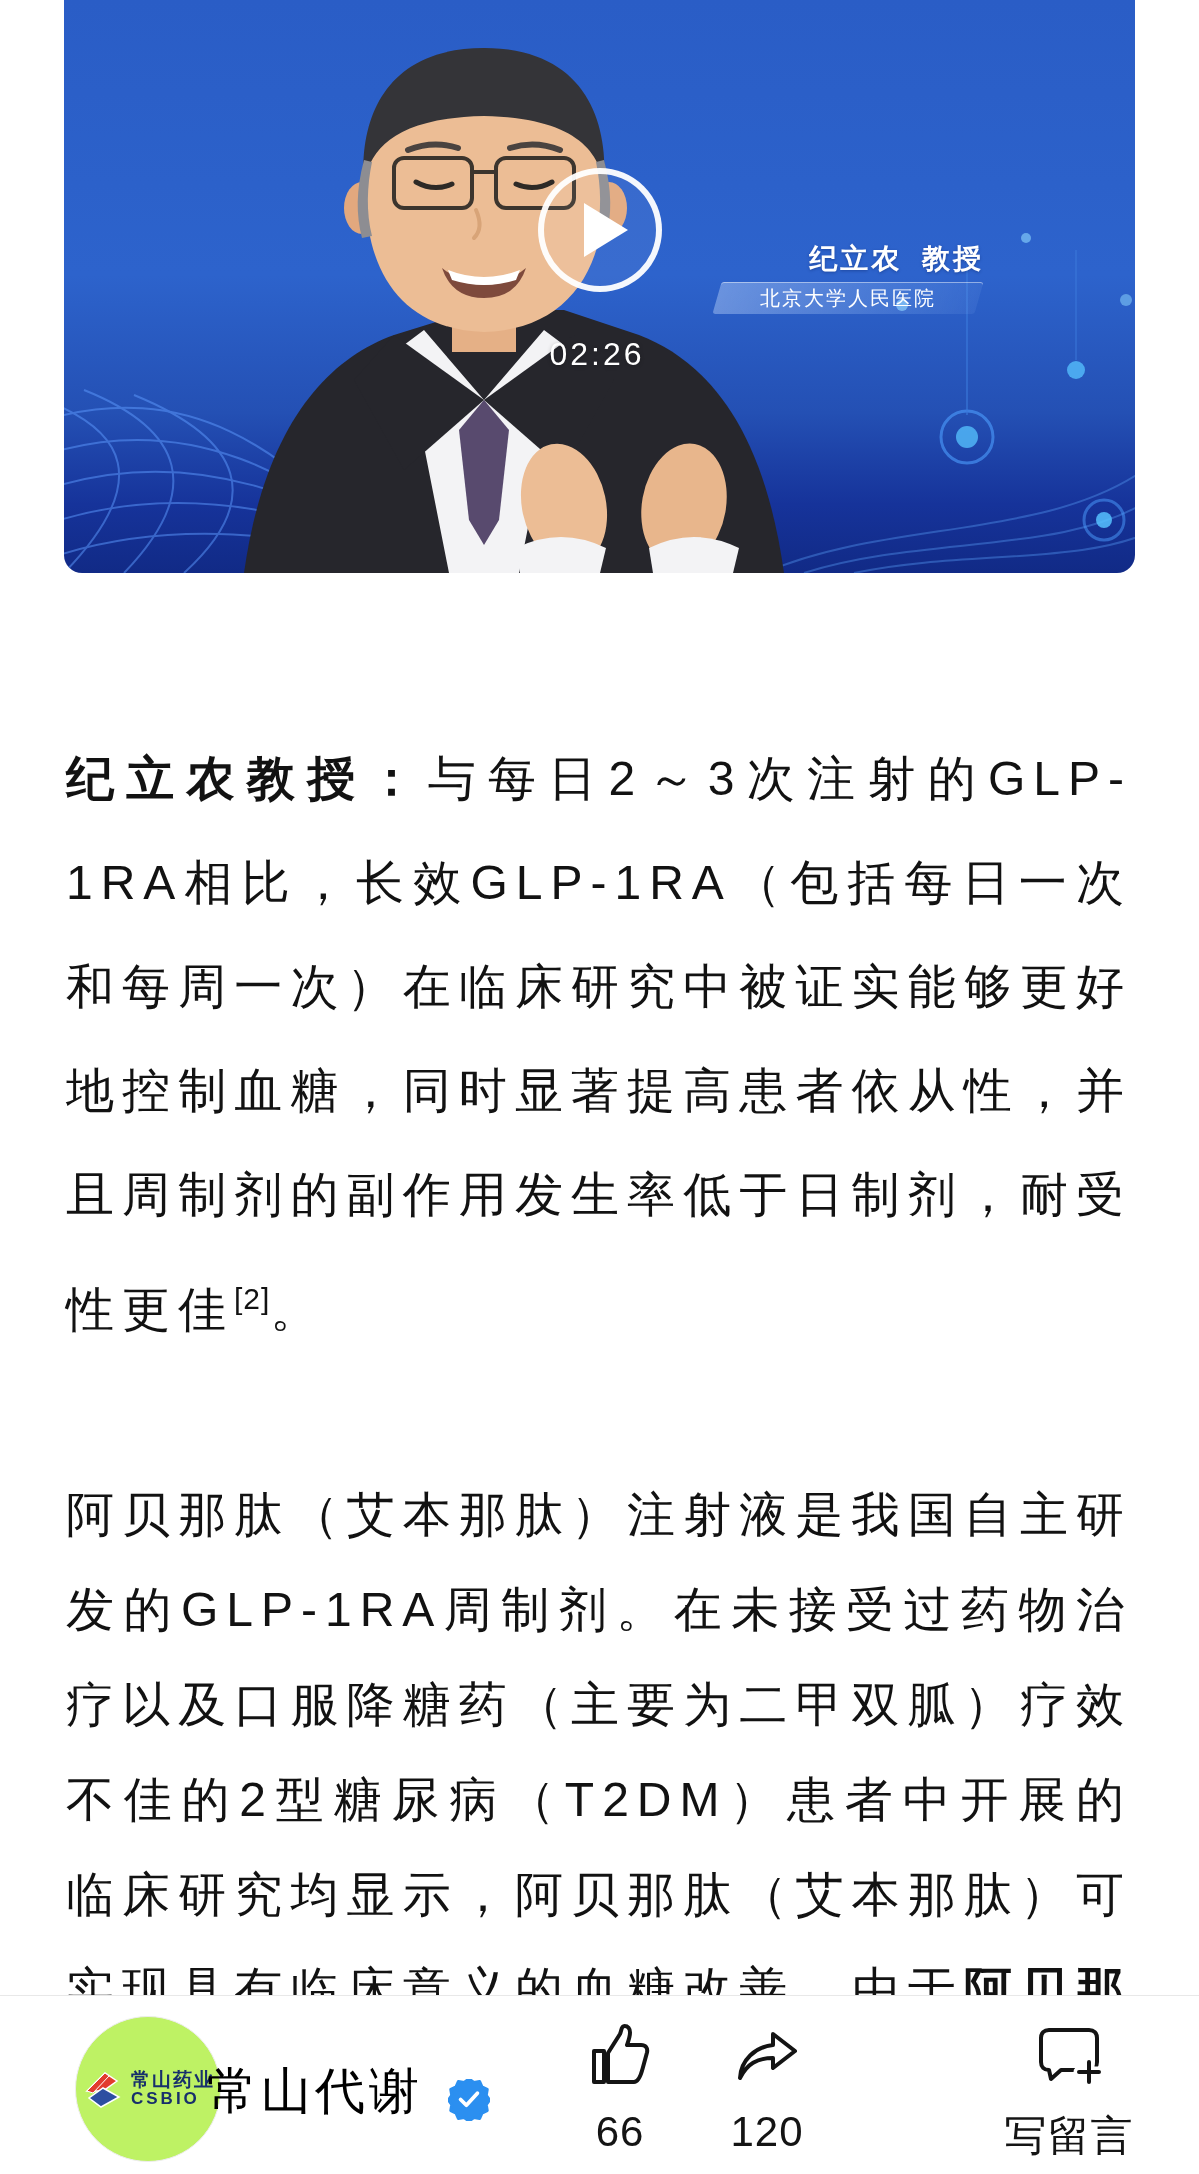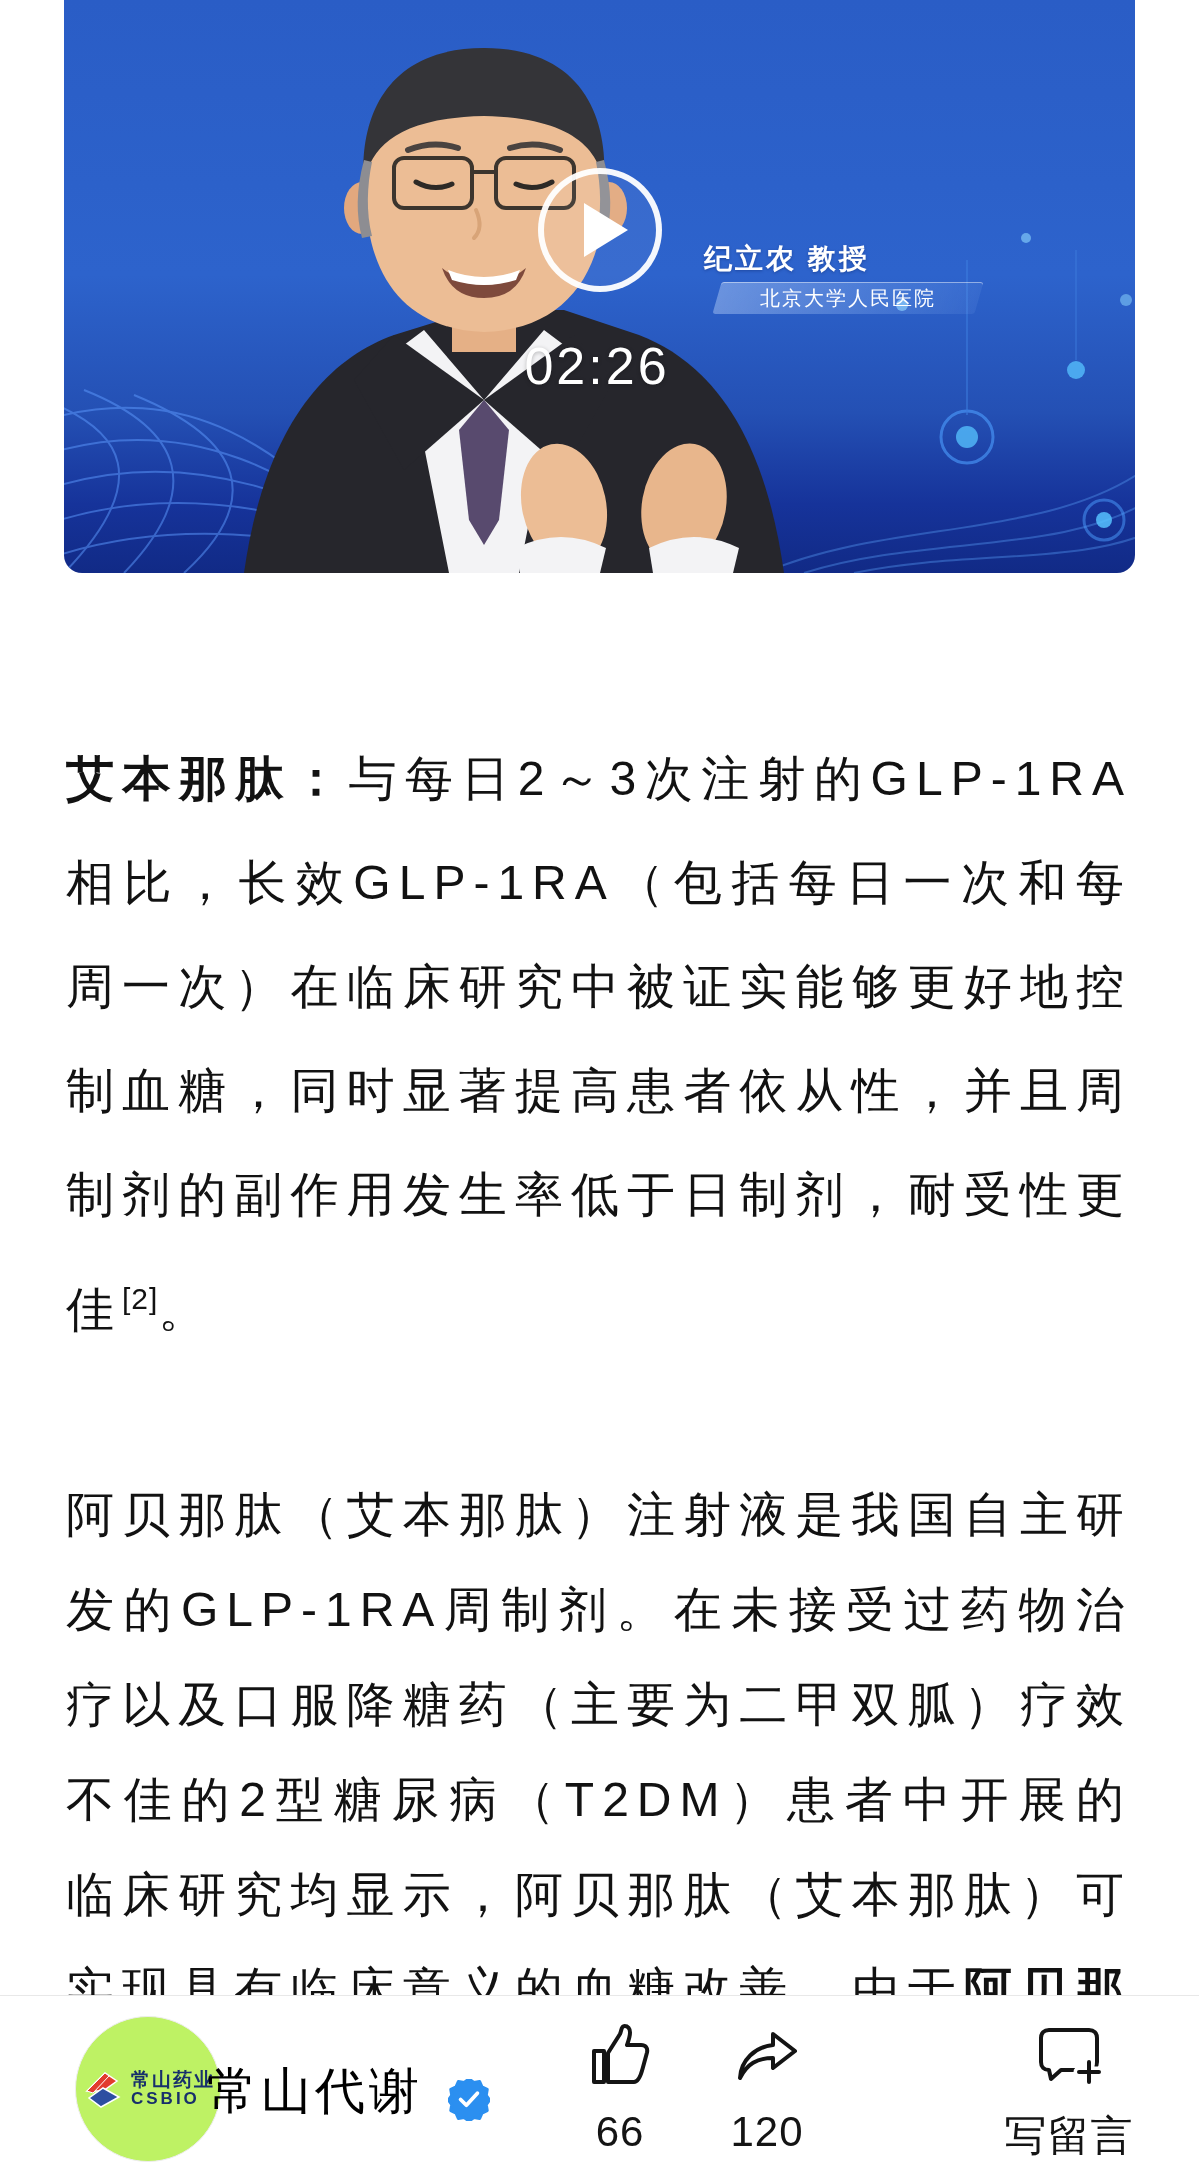--- a/index.html
+++ b/index.html
@@ -14,25 +14,25 @@
   }
   .video svg.decor{position:absolute;left:0;top:0;width:100%;height:100%;}
   .play-btn{
     position:absolute;left:474px;top:168px;width:124px;height:124px;border-radius:50%;
     border:6px solid rgba(255,255,255,.95);background:rgba(255,255,255,.06);
     box-sizing:border-box;display:flex;align-items:center;justify-content:center;cursor:pointer;
   }
   .play-tri{width:0;height:0;border-left:44px solid #fff;border-top:27px solid transparent;border-bottom:27px solid transparent;margin-left:12px;}
   .timestamp{
     position:absolute;left:433px;top:336px;width:200px;text-align:center;
-    color:#fff;font-size:52px;font-weight:400;letter-spacing:3px;text-shadow:0 1px 4px rgba(0,0,0,.25);
+    color:#fff;font-size:32px;font-weight:400;letter-spacing:3px;text-shadow:0 1px 4px rgba(0,0,0,.25);
   }
   .speaker-name{
-    position:absolute;left:640px;top:240px;width:280px;text-align:left;
-    color:#fff;font-size:28px;font-weight:bold;letter-spacing:3px;text-shadow:0 1px 3px rgba(10,30,90,.4);
+    position:absolute;left:640px;top:240px;width:280px;text-align:right;
+    color:#fff;font-size:28px;font-weight:bold;letter-spacing:3px;text-shadow:0 1px 3px rgba(10,30,90,.4);font-family:Liberation Mono, monospace;
   }
   .speaker-affil{
     position:absolute;left:653px;top:282px;width:262px;height:32px;
     transform:skewX(-16deg);border-radius:3px;
     background:linear-gradient(90deg,rgba(200,222,255,.40) 0%,rgba(150,190,250,.22) 70%,rgba(150,190,250,.10) 100%);
     box-shadow:inset 0 1px 0 rgba(255,255,255,.45);
   }
   .speaker-affil span{
     display:block;transform:skewX(16deg);text-align:center;line-height:32px;
     color:#fff;font-size:20px;letter-spacing:2px;
@@ -143,21 +143,21 @@
     </div>
 
     <div class="timestamp">02:26</div>
 
     <div class="speaker-name">纪立农 教授</div>
     <div class="speaker-affil">
       <span>北京大学人民医院</span>
     </div>
   </div>
 
-  <div class="para para1"><span class="bold">艾本那肽：</span><span>与每日2～3次注射的GLP-1RA相比，长效GLP-1RA（包括每日一次和每周一次）在临床研究中被证实能够更好地控制血糖，同时显著提高患者依从性，并且周制剂的副作用发生率低于日制剂，耐受性更佳</span><span class="sup">[2]</span><span>。</span></div>
+  <div class="para para1"><span class="bold">纪立农教授：</span><span>与每日2～3次注射的GLP-1RA相比，长效GLP-1RA（包括每日一次和每周一次）在临床研究中被证实能够更好地控制血糖，同时显著提高患者依从性，并且周制剂的副作用发生率低于日制剂，耐受性更佳</span><span class="sup">[2]</span><span>。</span></div>
   <div class="para para2"><span>阿贝那肽（艾本那肽）注射液是我国自主研发的GLP-1RA周制剂。在未接受过药物治疗以及口服降糖药（主要为二甲双胍）疗效不佳的2型糖尿病（T2DM）患者中开展的临床研究均显示，阿贝那肽（艾本那肽）可实现具有临床意义的血糖改善，由于</span><span class="bold">阿贝那肽</span></div>
 
   <div class="bottom-bar">
 
     <div class="avatar">
       <div class="logo-wrap">
         <svg width="44" height="44" viewBox="0 0 44 44">
           <path d="M6 24 L24 6 L36 14 L22 24 Z" fill="#e23b2e" stroke="#fff" stroke-width="1.5"></path>
           <path d="M22 21 L38 30 L20 40 L8 31 Z" fill="#2d4fa1" stroke="#fff" stroke-width="1.5"></path>
           <path d="M6 24 L24 6 L28 9 L12 26 Z" fill="#e23b2e" stroke="#fff" stroke-width="1"></path>

